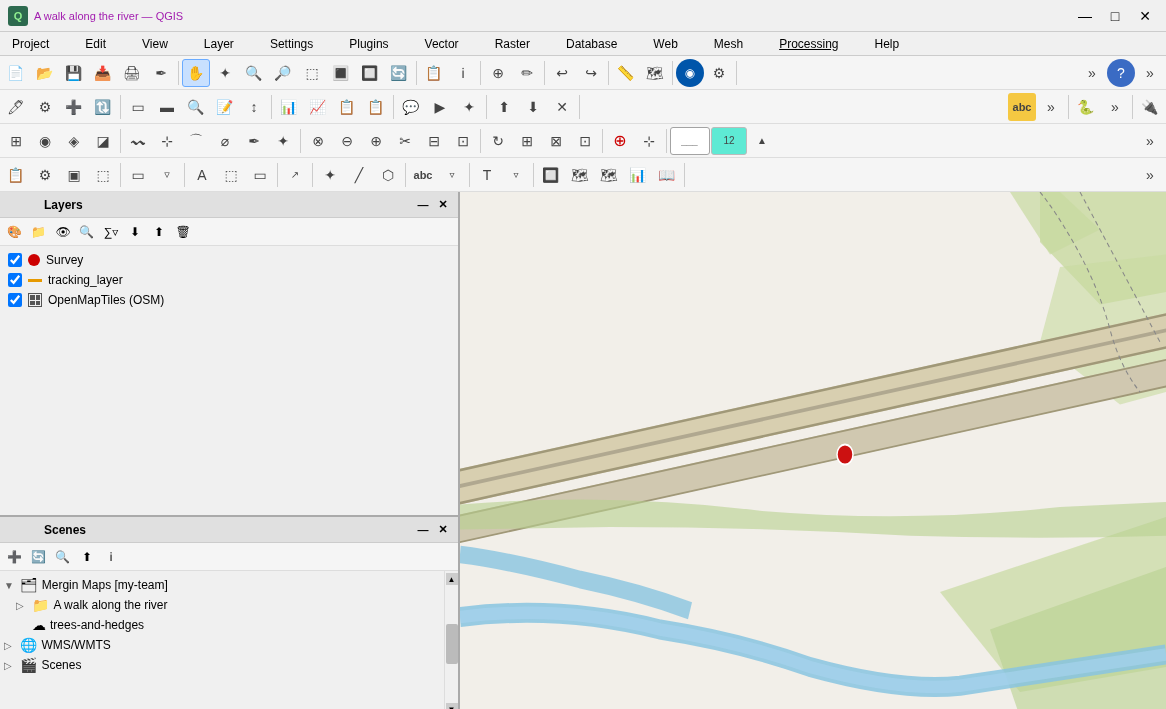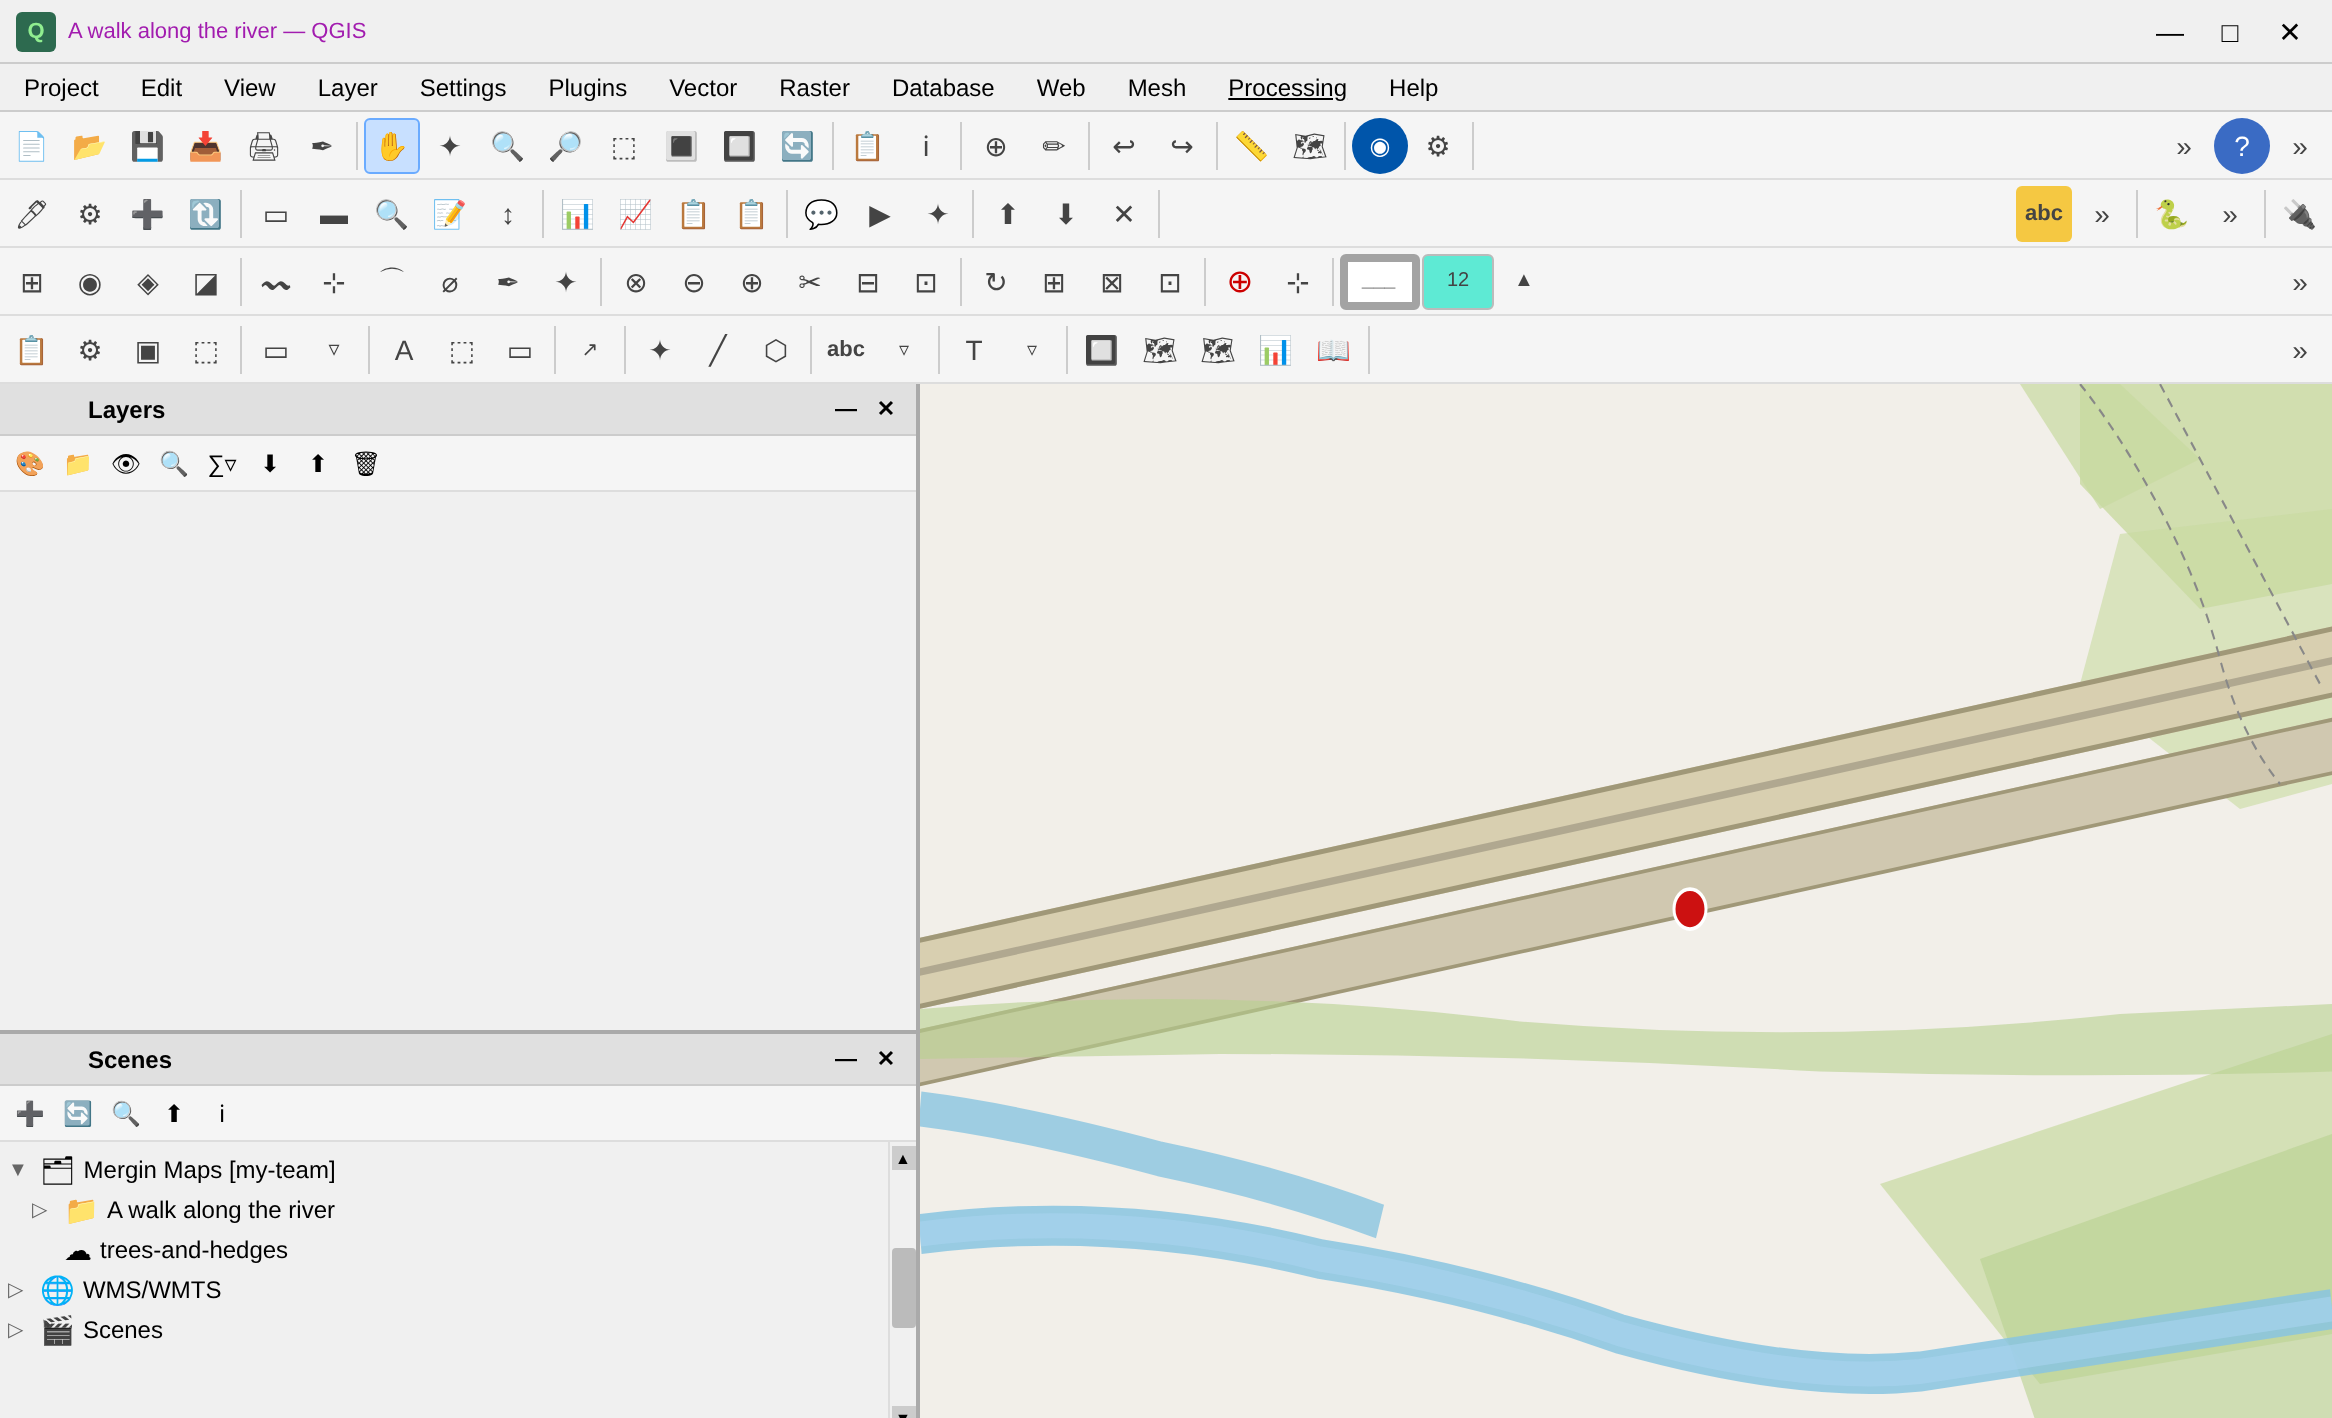--- a/index.html
+++ b/index.html
@@ -12,21 +12,21 @@
     }
     #titlebar .title-left { display: flex; align-items: center; gap: 6px; }
     #titlebar .title-left .app-icon { width: 20px; height: 20px; background: #2d6a4f; border-radius: 3px; display: flex; align-items: center; justify-content: center; color: white; font-size: 10px; font-weight: bold; }
     #titlebar .title-text { font-size: 11px; color: #a21caf; }
     #titlebar .win-controls { display: flex; gap: 4px; }
     #titlebar .win-btn { width: 26px; height: 20px; display: flex; align-items: center; justify-content: center; font-size: 14px; cursor: pointer; border-radius: 2px; }
 
     
     #menubar {
       height: 24px; background: #f0f0f0; display: flex; align-items: center;
-      padding: 0 4px; border-bottom: 1px solid #ccc; gap: 5px;
+      padding: 0 4px; border-bottom: 1px solid #ccc; gap: 20px;
     }
     #menubar .menu-item { padding: 2px 8px; cursor: pointer; font-size: 12px; border-radius: 2px; }
 
     
     .toolbar {
       height: 34px; background: #f5f5f5; display: flex; align-items: center;
       padding: 0 2px; border-bottom: 1px solid #ddd; gap: 1px; flex-wrap: nowrap; overflow: hidden;
     }
     .tb-btn {
       width: 28px; height: 28px; display: flex; align-items: center; justify-content: center;
@@ -234,21 +234,21 @@
   <div class="tb-btn">⊡</div>
   <div class="tb-sep"></div>
   <div class="tb-btn">↻</div>
   <div class="tb-btn">⊞</div>
   <div class="tb-btn">⊠</div>
   <div class="tb-btn">⊡</div>
   <div class="tb-sep"></div>
   <div class="tb-btn" style="color:#cc0000; font-size:16px;">⊕</div>
   <div class="tb-btn">⊹</div>
   <div class="tb-sep"></div>
-  <div class="tb-btn" style="width:40px; border:4px solid #a3a3a3; background:white; font-size:10px;font-style:italic;">___</div>
+  <div class="tb-btn" style="width:40px; border:1px solid #a3a3a3; background:white; font-size:10px;font-style:italic;">___</div>
   <div class="tb-btn" style="width:36px; border:1px solid #bbb; background:#5eead4; font-size:10px;">12</div>
   <div class="tb-btn" style="font-size:10px;">▲</div>
   <div class="tb-spacer"></div>
   <div class="tb-btn">»</div>
 </div>
 
 <div class="toolbar" style="height:34px;">
   <div class="tb-btn">📋</div>
   <div class="tb-btn">⚙</div>
   <div class="tb-btn">▣</div>
@@ -298,20 +298,45 @@
       <div class="panel-toolbar">
         <div class="panel-tb-btn">🎨</div>
         <div class="panel-tb-btn">📁</div>
         <div class="panel-tb-btn">👁</div>
         <div class="panel-tb-btn">🔍</div>
         <div class="panel-tb-btn">∑▿</div>
         <div class="panel-tb-btn">⬇</div>
         <div class="panel-tb-btn">⬆</div>
         <div class="panel-tb-btn">🗑</div>
       </div>
+      <div class="layers-list">
+
+        <div class="layer-item">
+          <input type="checkbox" class="layer-check" checked="" style="">
+          <div class="layer-dot" style="background:#cc0000;"></div>
+          <span>Survey</span>
+        </div>
+
+        <div class="layer-item">
+          <input type="checkbox" class="layer-check" checked="" style="">
+          <div class="layer-line" style="background:#e69900;"></div>
+          <span>tracking_layer</span>
+        </div>
+
+        <div class="layer-item">
+          <input type="checkbox" class="layer-check" checked="" style="">
+          <div class="layer-grid">
+            <div class="layer-grid-cell"></div>
+              <div class="layer-grid-cell"></div>
+            <div class="layer-grid-cell"></div>
+              <div class="layer-grid-cell"></div>
+          </div>
+          <span>OpenMapTiles (OSM)</span>
+        </div>
+      </div>
     </div>
 
     <div id="browser-panel">
       <div class="panel-header">
         <span class="panel-header-title">Scenes</span>
         <div class="panel-header-controls">
           <div class="panel-ctrl-btn">—</div>
           <div class="panel-ctrl-btn">✕</div>
         </div>
       </div>

